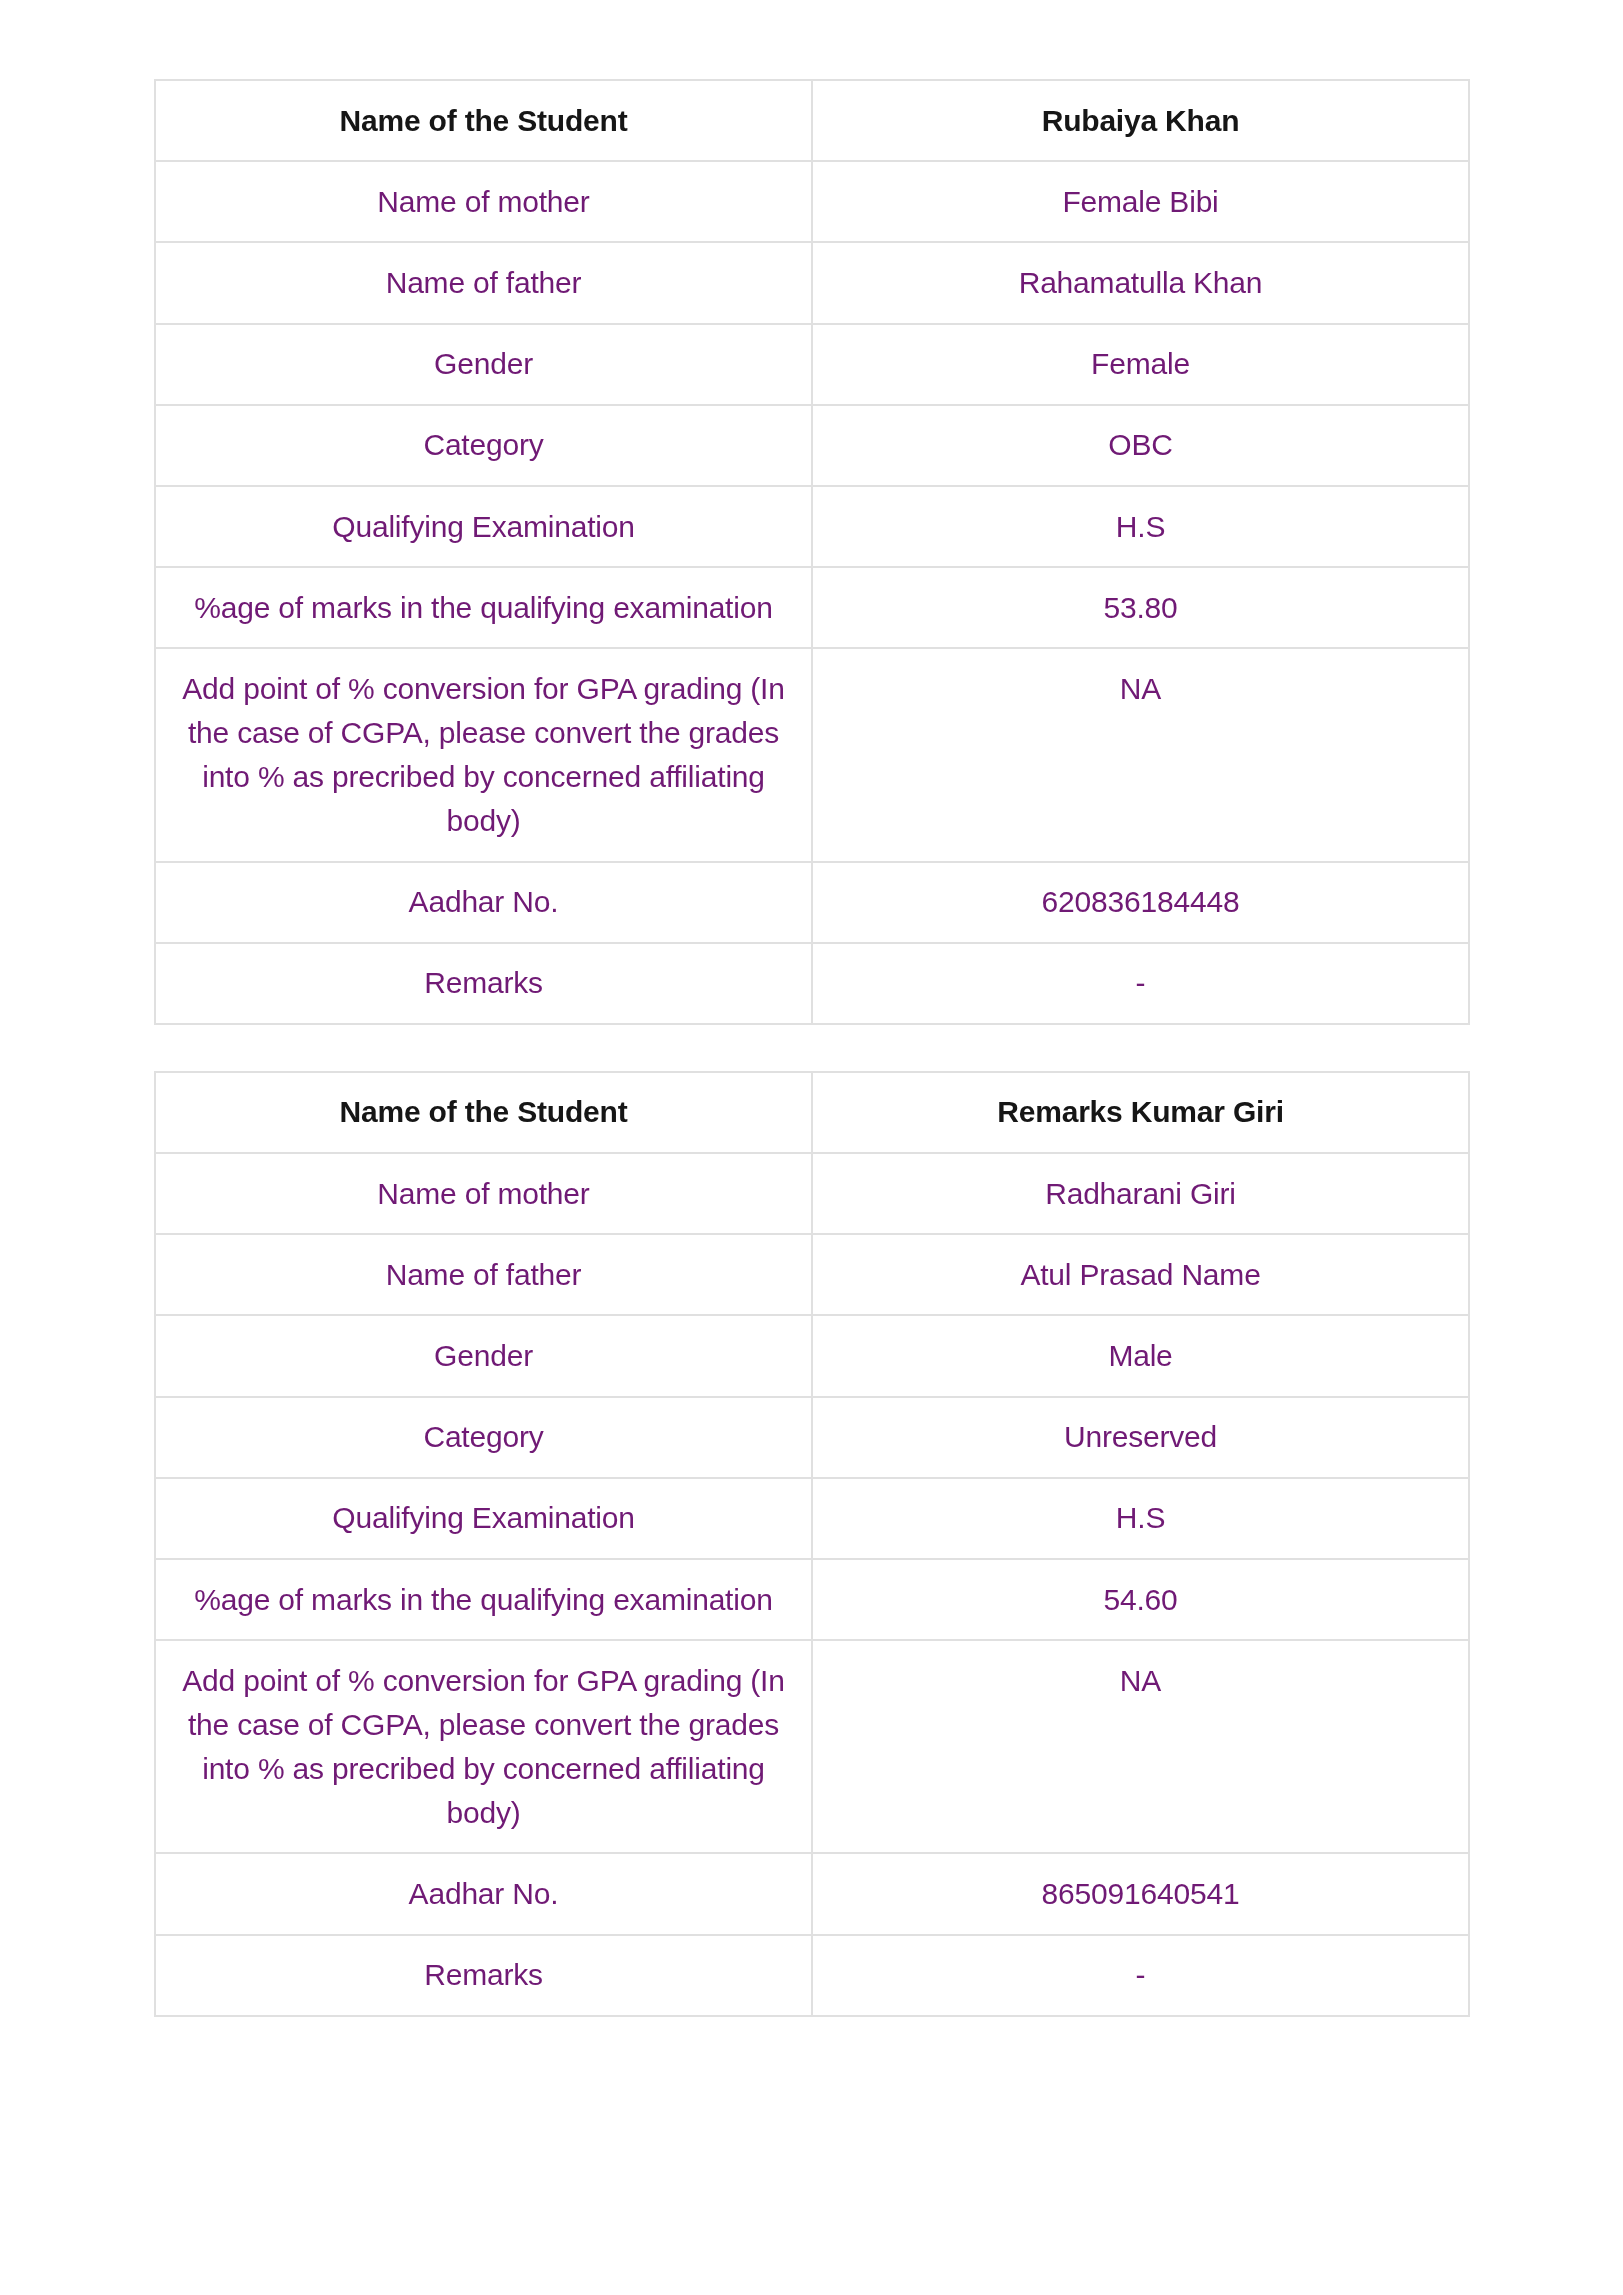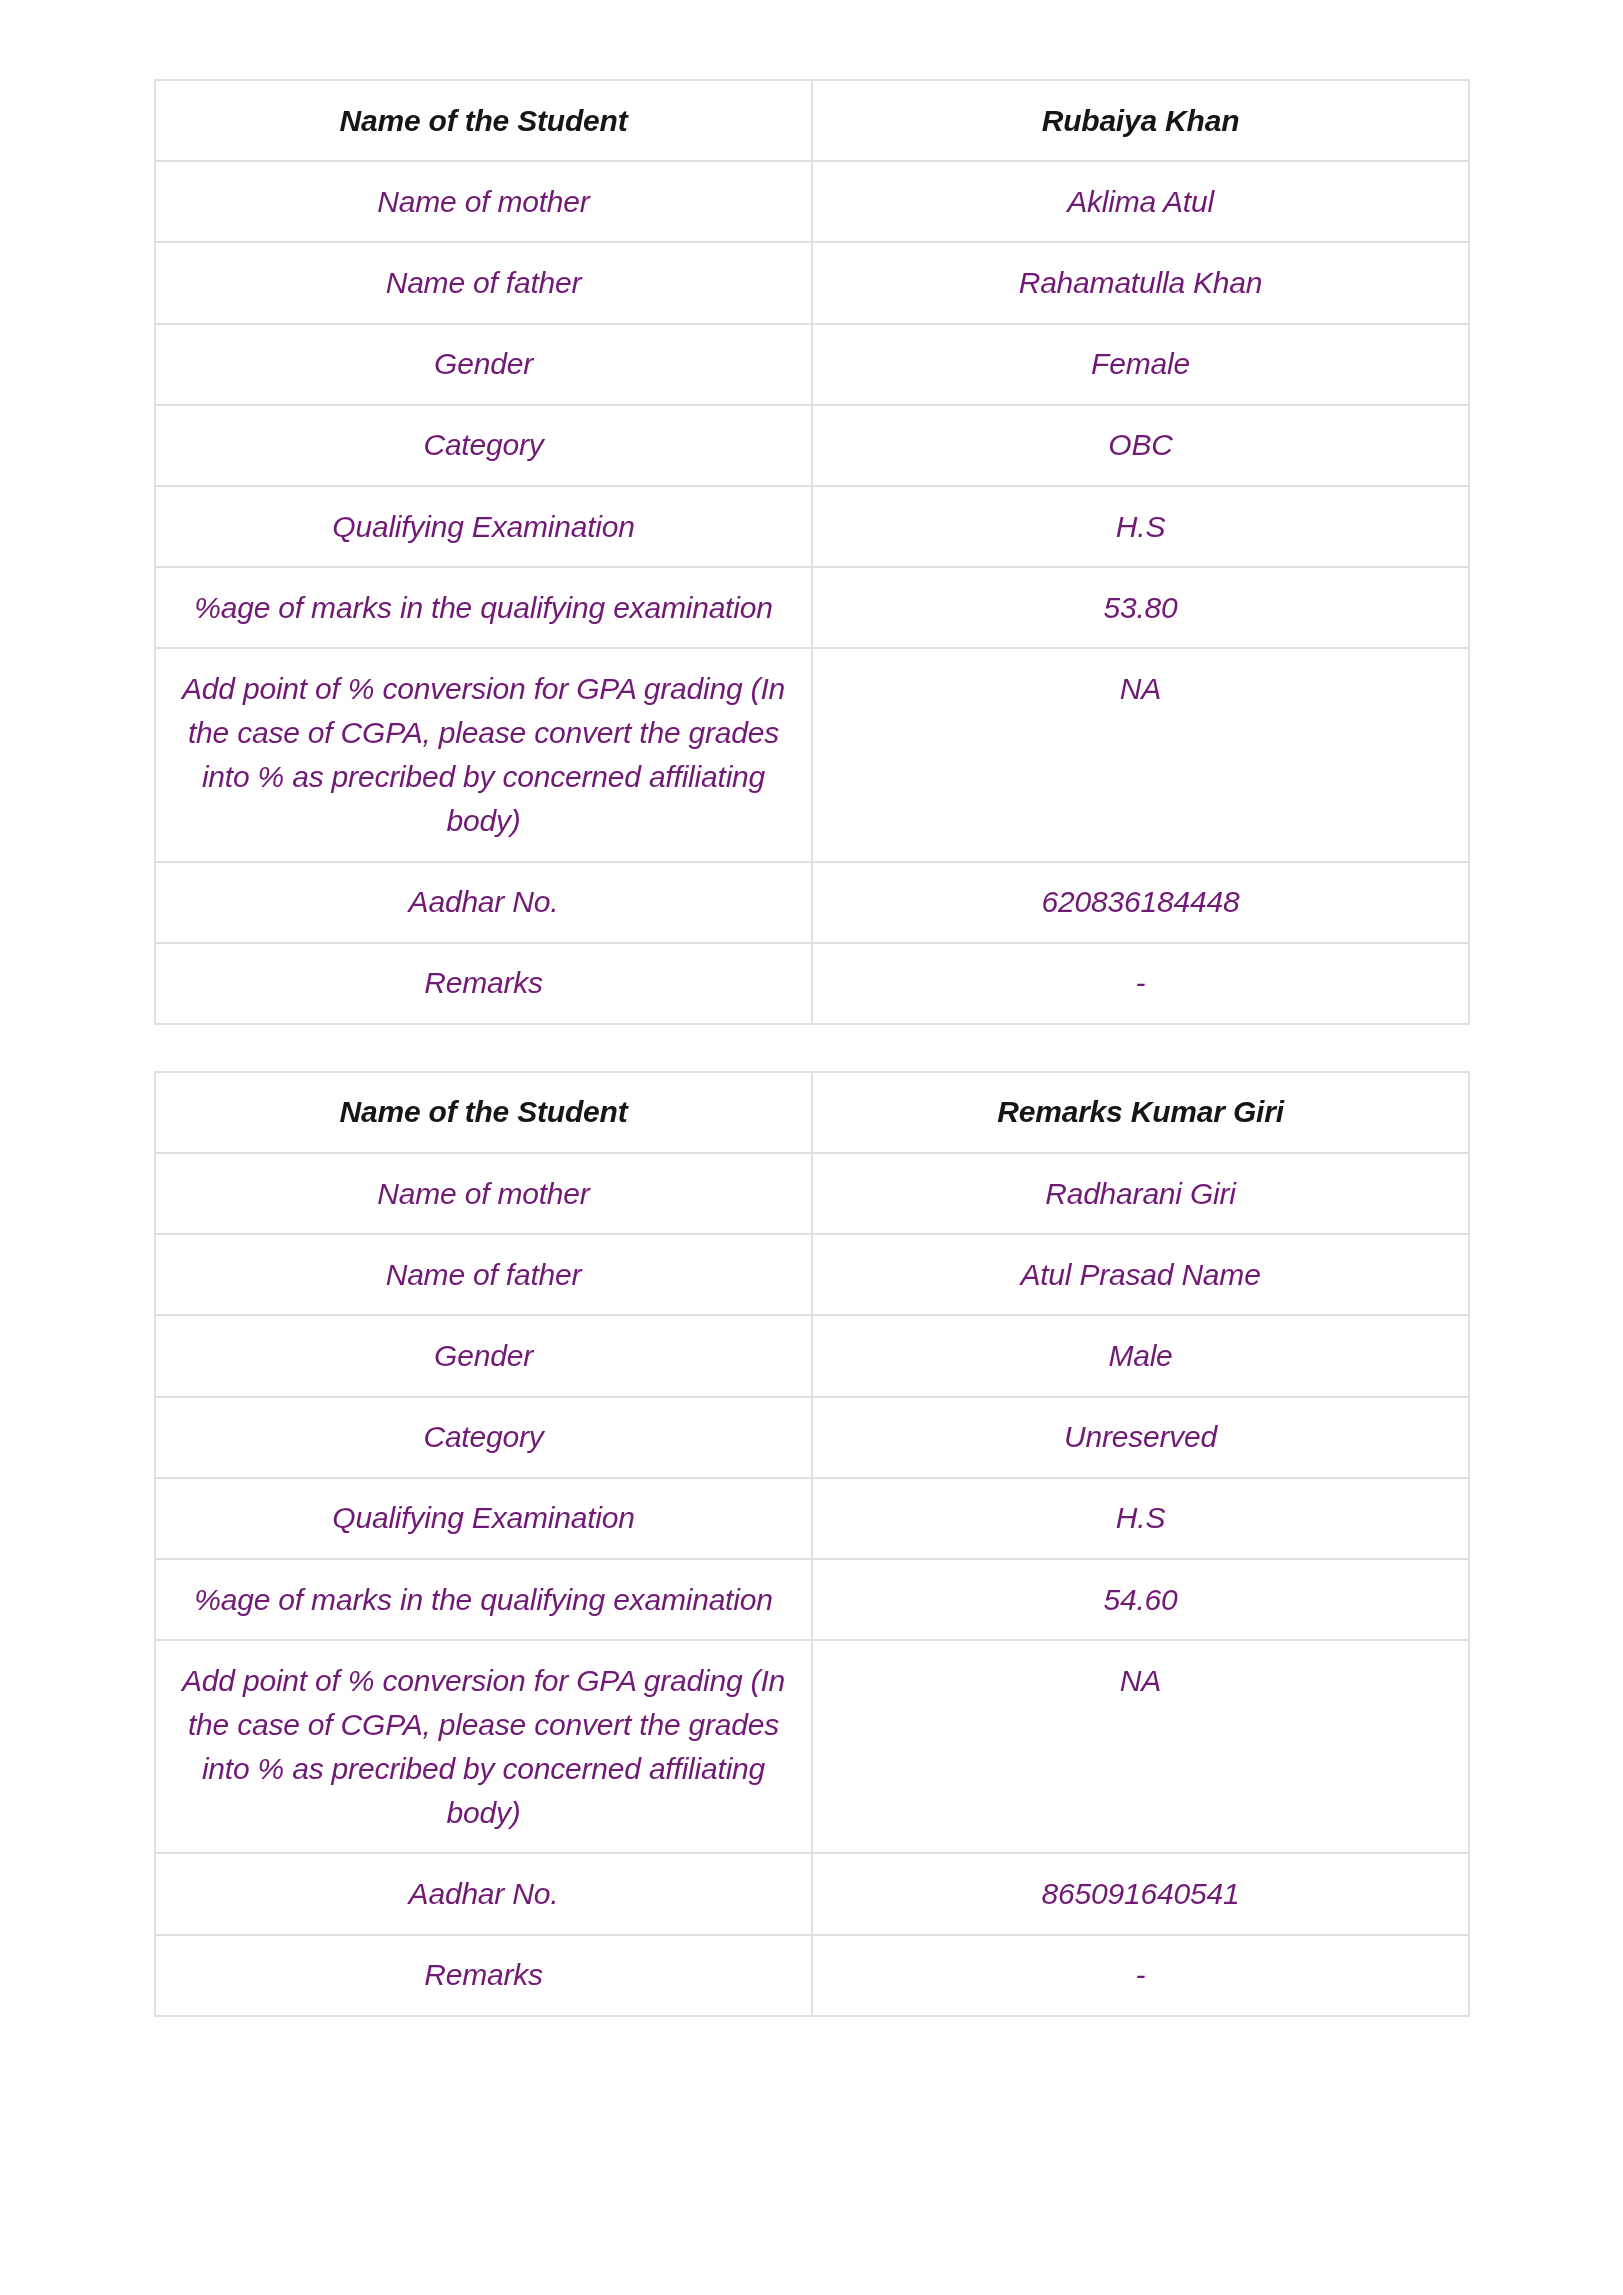--- a/index.html
+++ b/index.html
@@ -9,21 +9,20 @@
   }
   body {
     width: 1623px;
     height: 2296px;
     font-family: "Liberation Sans", "DejaVu Sans", sans-serif;
     color: #3d3d3d;
   }
   .content {
     box-sizing: border-box;
     padding: 79px 153px 0 154px;
-    font-style: italic;
   }
   table.student-table {
     width: 100%;
     border-collapse: collapse;
     table-layout: fixed;
   }
   table.student-table + table.student-table {
     margin-top: 46px;
   }
   .student-table td {
@@ -50,21 +49,21 @@
 <div class="content">
 
   <table class="student-table">
     <tbody>
       <tr class="header-row">
         <td>Name of the Student</td>
         <td>Rubaiya Khan</td>
       </tr>
       <tr>
         <td>Name of mother</td>
-        <td>Aklima Atul</td>
+        <td>Female Bibi</td>
       </tr>
       <tr>
         <td>Name of father</td>
         <td>Rahamatulla Khan</td>
       </tr>
       <tr>
         <td>Gender</td>
         <td>Female</td>
       </tr>
       <tr>

